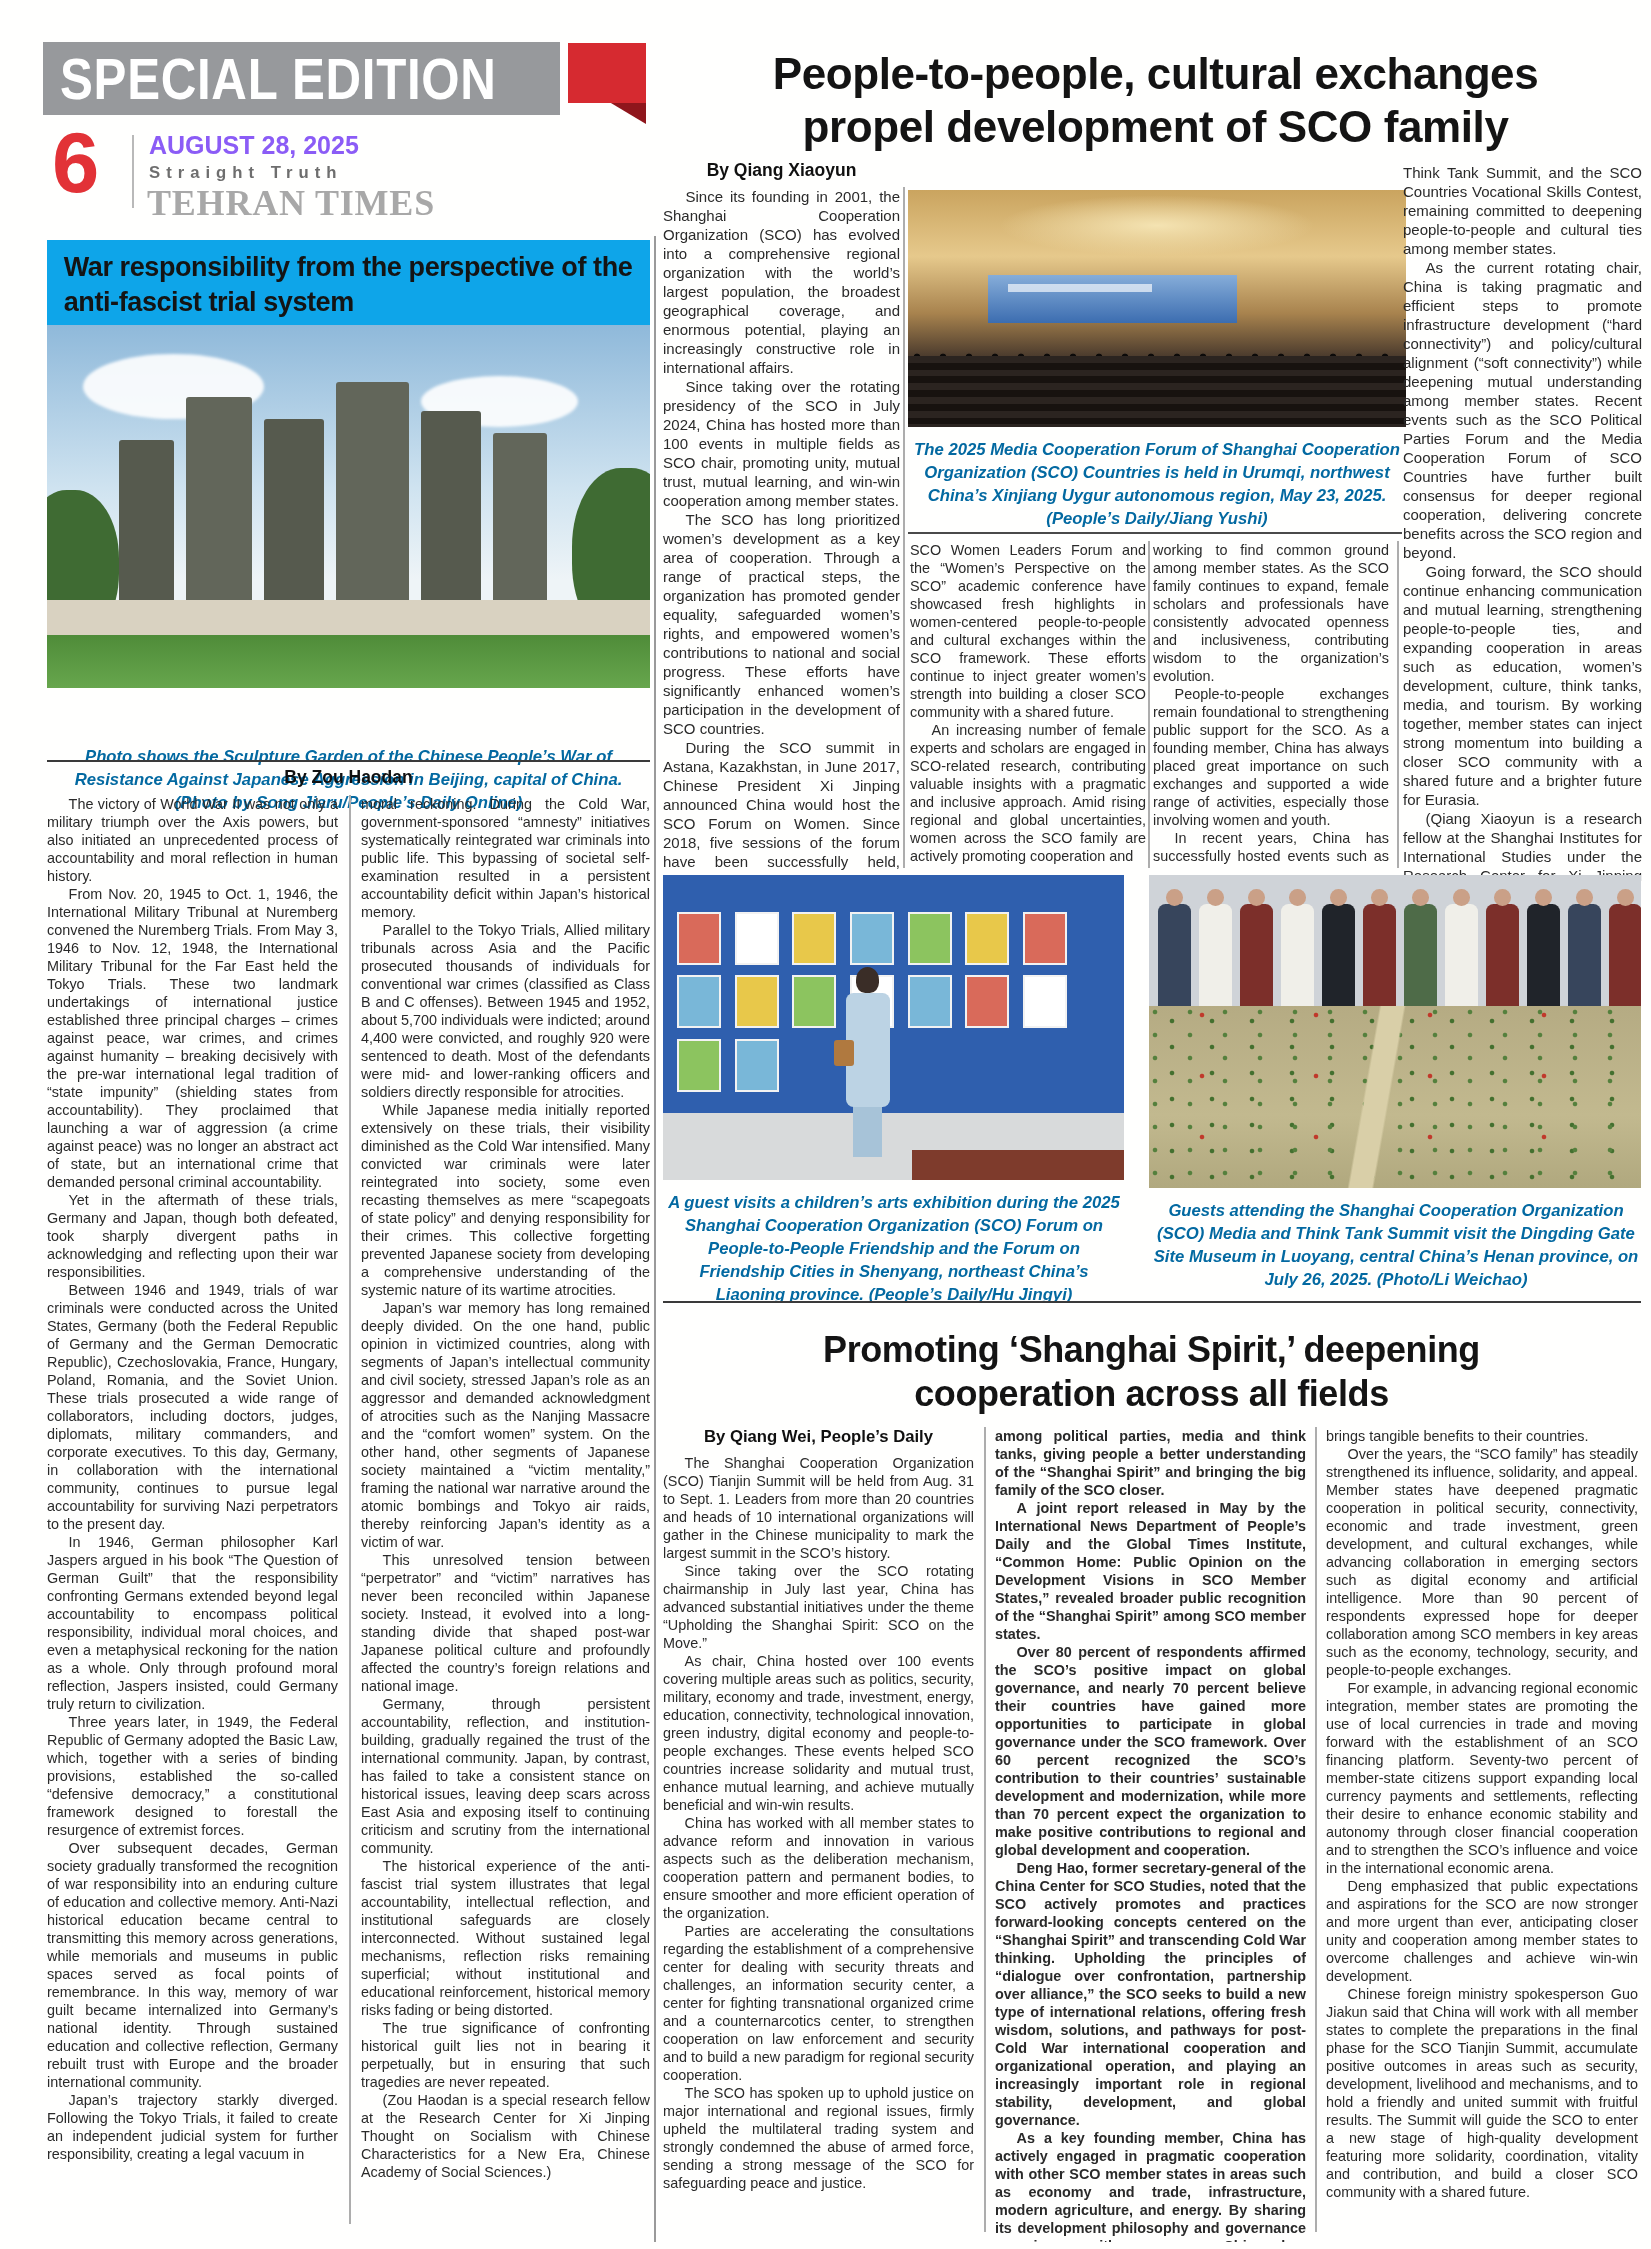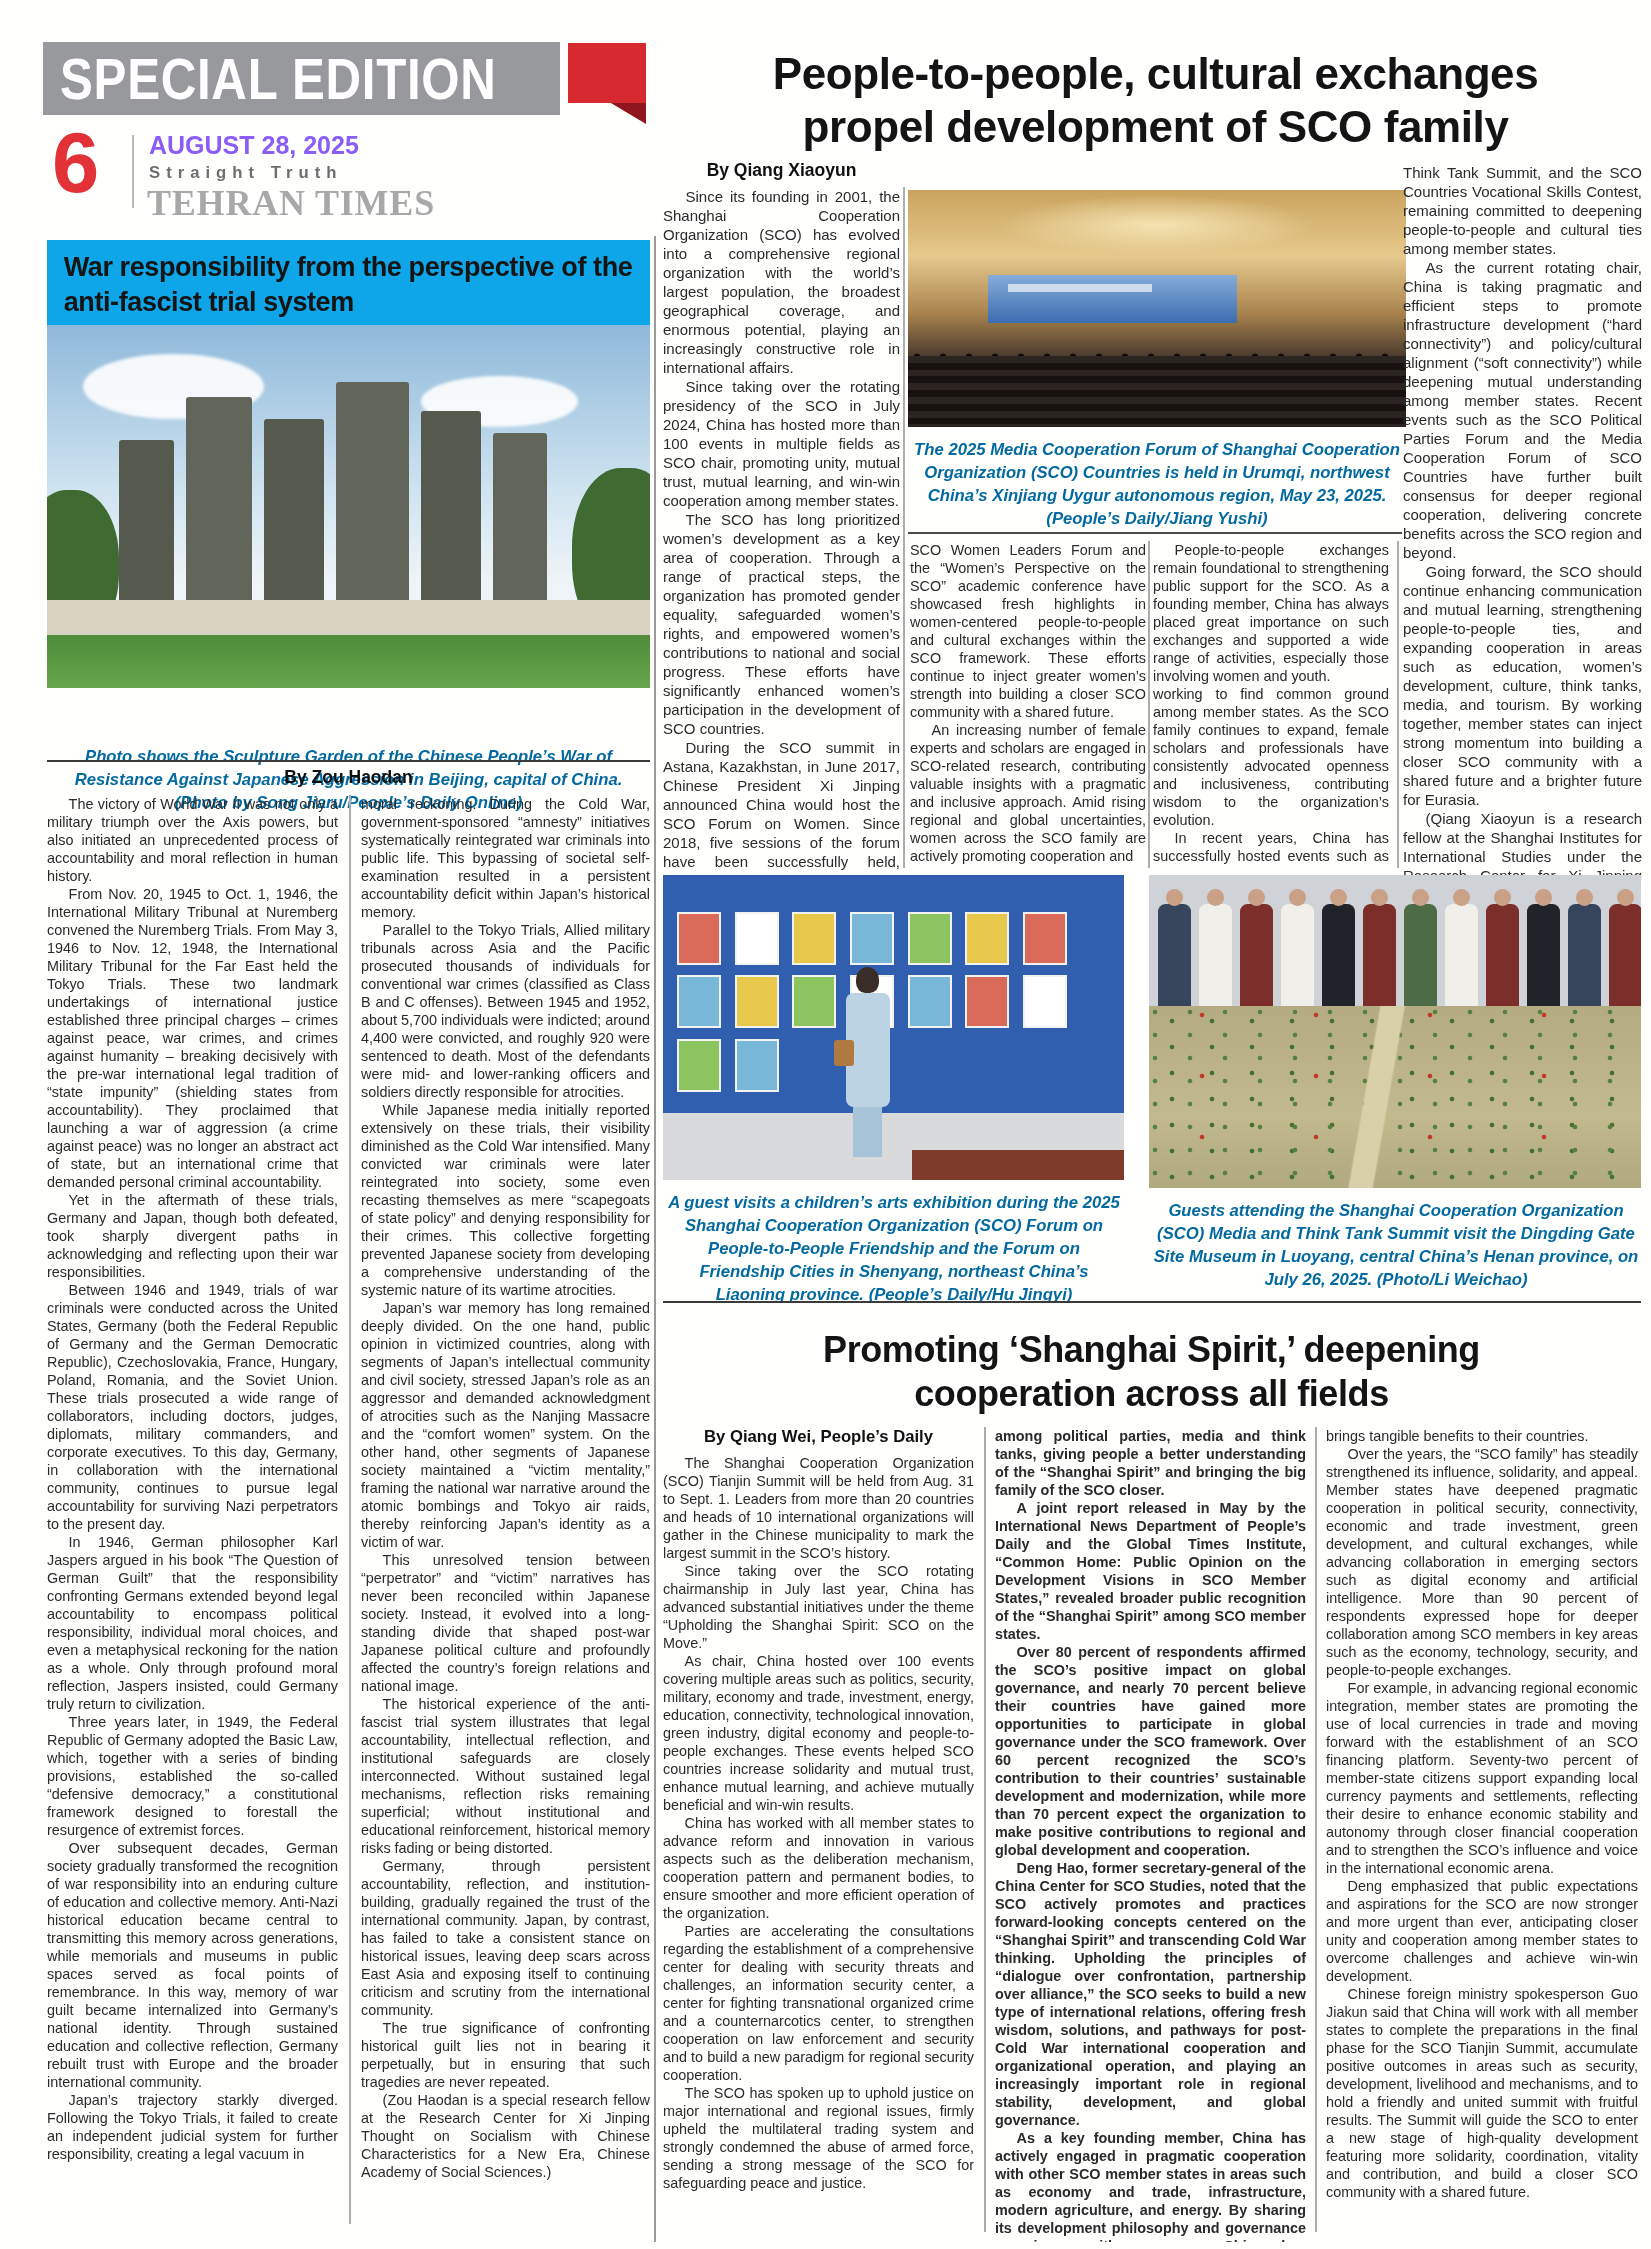--- a/index.html
+++ b/index.html
@@ -180,22 +180,22 @@
       <p class="para">Over subsequent decades, German society gradually transformed the recognition of war responsibility into an enduring culture of education and collective memory. Anti-Nazi historical education became central to transmitting this memory across generations, while memorials and museums in public spaces served as focal points of remembrance. In this way, memory of war guilt became internalized into Germany’s national identity. Through sustained education and collective reflection, Germany rebuilt trust with Europe and the broader international community.</p>
       <p class="para">Japan’s trajectory starkly diverged. Following the Tokyo Trials, it failed to create an independent judicial system for further responsibility, creating a legal vacuum in</p>
     </div>
   <div class="abs a1-vrule vrule"></div>
   <div class="abs a1-col2 col">
       <p class="para cont">moral reckoning. During the Cold War, government-sponsored “amnesty” initiatives systematically reintegrated war criminals into public life. This bypassing of societal self-examination resulted in a persistent accountability deficit within Japan’s historical memory.</p>
       <p class="para">Parallel to the Tokyo Trials, Allied military tribunals across Asia and the Pacific prosecuted thousands of individuals for conventional war crimes (classified as Class B and C offenses). Between 1945 and 1952, about 5,700 individuals were indicted; around 4,400 were convicted, and roughly 920 were sentenced to death. Most of the defendants were mid- and lower-ranking officers and soldiers directly responsible for atrocities.</p>
       <p class="para">While Japanese media initially reported extensively on these trials, their visibility diminished as the Cold War intensified. Many convicted war criminals were later reintegrated into society, some even recasting themselves as mere “scapegoats of state policy” and denying responsibility for their crimes. This collective forgetting prevented Japanese society from developing a comprehensive understanding of the systemic nature of its wartime atrocities.</p>
       <p class="para">Japan’s war memory has long remained deeply divided. On the one hand, public opinion in victimized countries, along with segments of Japan’s intellectual community and civil society, stressed Japan’s role as an aggressor and demanded acknowledgment of atrocities such as the Nanjing Massacre and the “comfort women” system. On the other hand, other segments of Japanese society maintained a “victim mentality,” framing the national war narrative around the atomic bombings and Tokyo air raids, thereby reinforcing Japan’s identity as a victim of war.</p>
       <p class="para">This unresolved tension between “perpetrator” and “victim” narratives has never been reconciled within Japanese society. Instead, it evolved into a long-standing divide that shaped post-war Japanese political culture and profoundly affected the country’s foreign relations and national image.</p>
+      <p class="para">Germany, through persistent accountability, reflection, and institution-building, gradually regained the trust of the international community. Japan, by contrast, has failed to take a consistent stance on historical issues, leaving deep scars across East Asia and exposing itself to continuing criticism and scrutiny from the international community.</p>
       <p class="para">The historical experience of the anti-fascist trial system illustrates that legal accountability, intellectual reflection, and institutional safeguards are closely interconnected. Without sustained legal mechanisms, reflection risks remaining superficial; without institutional and educational reinforcement, historical memory risks fading or being distorted.</p>
-      <p class="para">Germany, through persistent accountability, reflection, and institution-building, gradually regained the trust of the international community. Japan, by contrast, has failed to take a consistent stance on historical issues, leaving deep scars across East Asia and exposing itself to continuing criticism and scrutiny from the international community.</p>
       <p class="para">The true significance of confronting historical guilt lies not in bearing it perpetually, but in ensuring that such tragedies are never repeated.</p>
       <p class="para">(Zou Haodan is a special research fellow at the Research Center for Xi Jinping Thought on Socialism with Chinese Characteristics for a New Era, Chinese Academy of Social Sciences.)</p>
     </div>
 
   <div class="abs m-head">
     <div class="headline">People-to-people, cultural exchanges propel development of SCO family</div>
   </div>
   <div class="abs m-byline byline">By Qiang Xiaoyun</div>
   <div class="abs m-col1 col">
       <p class="para">Since its founding in 2001, the Shanghai Cooperation Organization (SCO) has evolved into a comprehensive regional organization with the world’s largest population, the broadest geographical coverage, and enormous potential, playing an increasingly constructive role in international affairs.</p>
@@ -212,22 +212,22 @@
     <div class="hall-audience"></div>
   </div>
   <div class="abs m-cap-top caption">The 2025 Media Cooperation Forum of Shanghai Cooperation Organization (SCO) Countries is held in Urumqi, northwest China’s Xinjiang Uygur autonomous region, May 23, 2025. (People’s Daily/Jiang Yushi)</div>
   <div class="abs m-cap-rule"></div>
 
   <div class="abs m-col2 col">
       <p class="para cont">SCO Women Leaders Forum and the “Women’s Perspective on the SCO” academic conference have showcased fresh highlights in women-centered people-to-people and cultural exchanges within the SCO framework. These efforts continue to inject greater women’s strength into building a closer SCO community with a shared future.</p>
       <p class="para">An increasing number of female experts and scholars are engaged in SCO-related research, contributing valuable insights with a pragmatic and inclusive approach. Amid rising regional and global uncertainties, women across the SCO family are actively promoting cooperation and</p>
     </div>
   <div class="abs m-col3 col">
+      <p class="para cont">working to find common ground among member states. As the SCO family continues to expand, female scholars and professionals have consistently advocated openness and inclusiveness, contributing wisdom to the organization’s evolution.</p>
       <p class="para">People-to-people exchanges remain foundational to strengthening public support for the SCO. As a founding member, China has always placed great importance on such exchanges and supported a wide range of activities, especially those involving women and youth.</p>
-      <p class="para cont">working to find common ground among member states. As the SCO family continues to expand, female scholars and professionals have consistently advocated openness and inclusiveness, contributing wisdom to the organization’s evolution.</p>
       <p class="para">In recent years, China has successfully hosted events such as the SCO Art Festival, the SCO Media and</p>
     </div>
   <div class="abs m-col4 col">
       <p class="para cont">Think Tank Summit, and the SCO Countries Vocational Skills Contest, remaining committed to deepening people-to-people and cultural ties among member states.</p>
       <p class="para">As the current rotating chair, China is taking pragmatic and efficient steps to promote infrastructure development (“hard connectivity”) and policy/cultural alignment (“soft connectivity”) while deepening mutual understanding among member states. Recent events such as the SCO Political Parties Forum and the Media Cooperation Forum of SCO Countries have further built consensus for deeper regional cooperation, delivering concrete benefits across the SCO region and beyond.</p>
       <p class="para">Going forward, the SCO should continue enhancing communication and mutual learning, strengthening people-to-people ties, and expanding cooperation in areas such as education, women’s development, culture, think tanks, media, and tourism. By working together, member states can inject strong momentum into building a closer SCO community with a shared future and a brighter future for Eurasia.</p>
       <p class="para">(Qiang Xiaoyun is a research fellow at the Shanghai Institutes for International Studies under the Research Center for Xi Jinping Thought on Socialism with Chinese Characteristics for a New Era in Shanghai)</p>
     </div>
   <div class="abs m-vr1 vrule"></div>
   <div class="abs m-vr2 vrule"></div>

